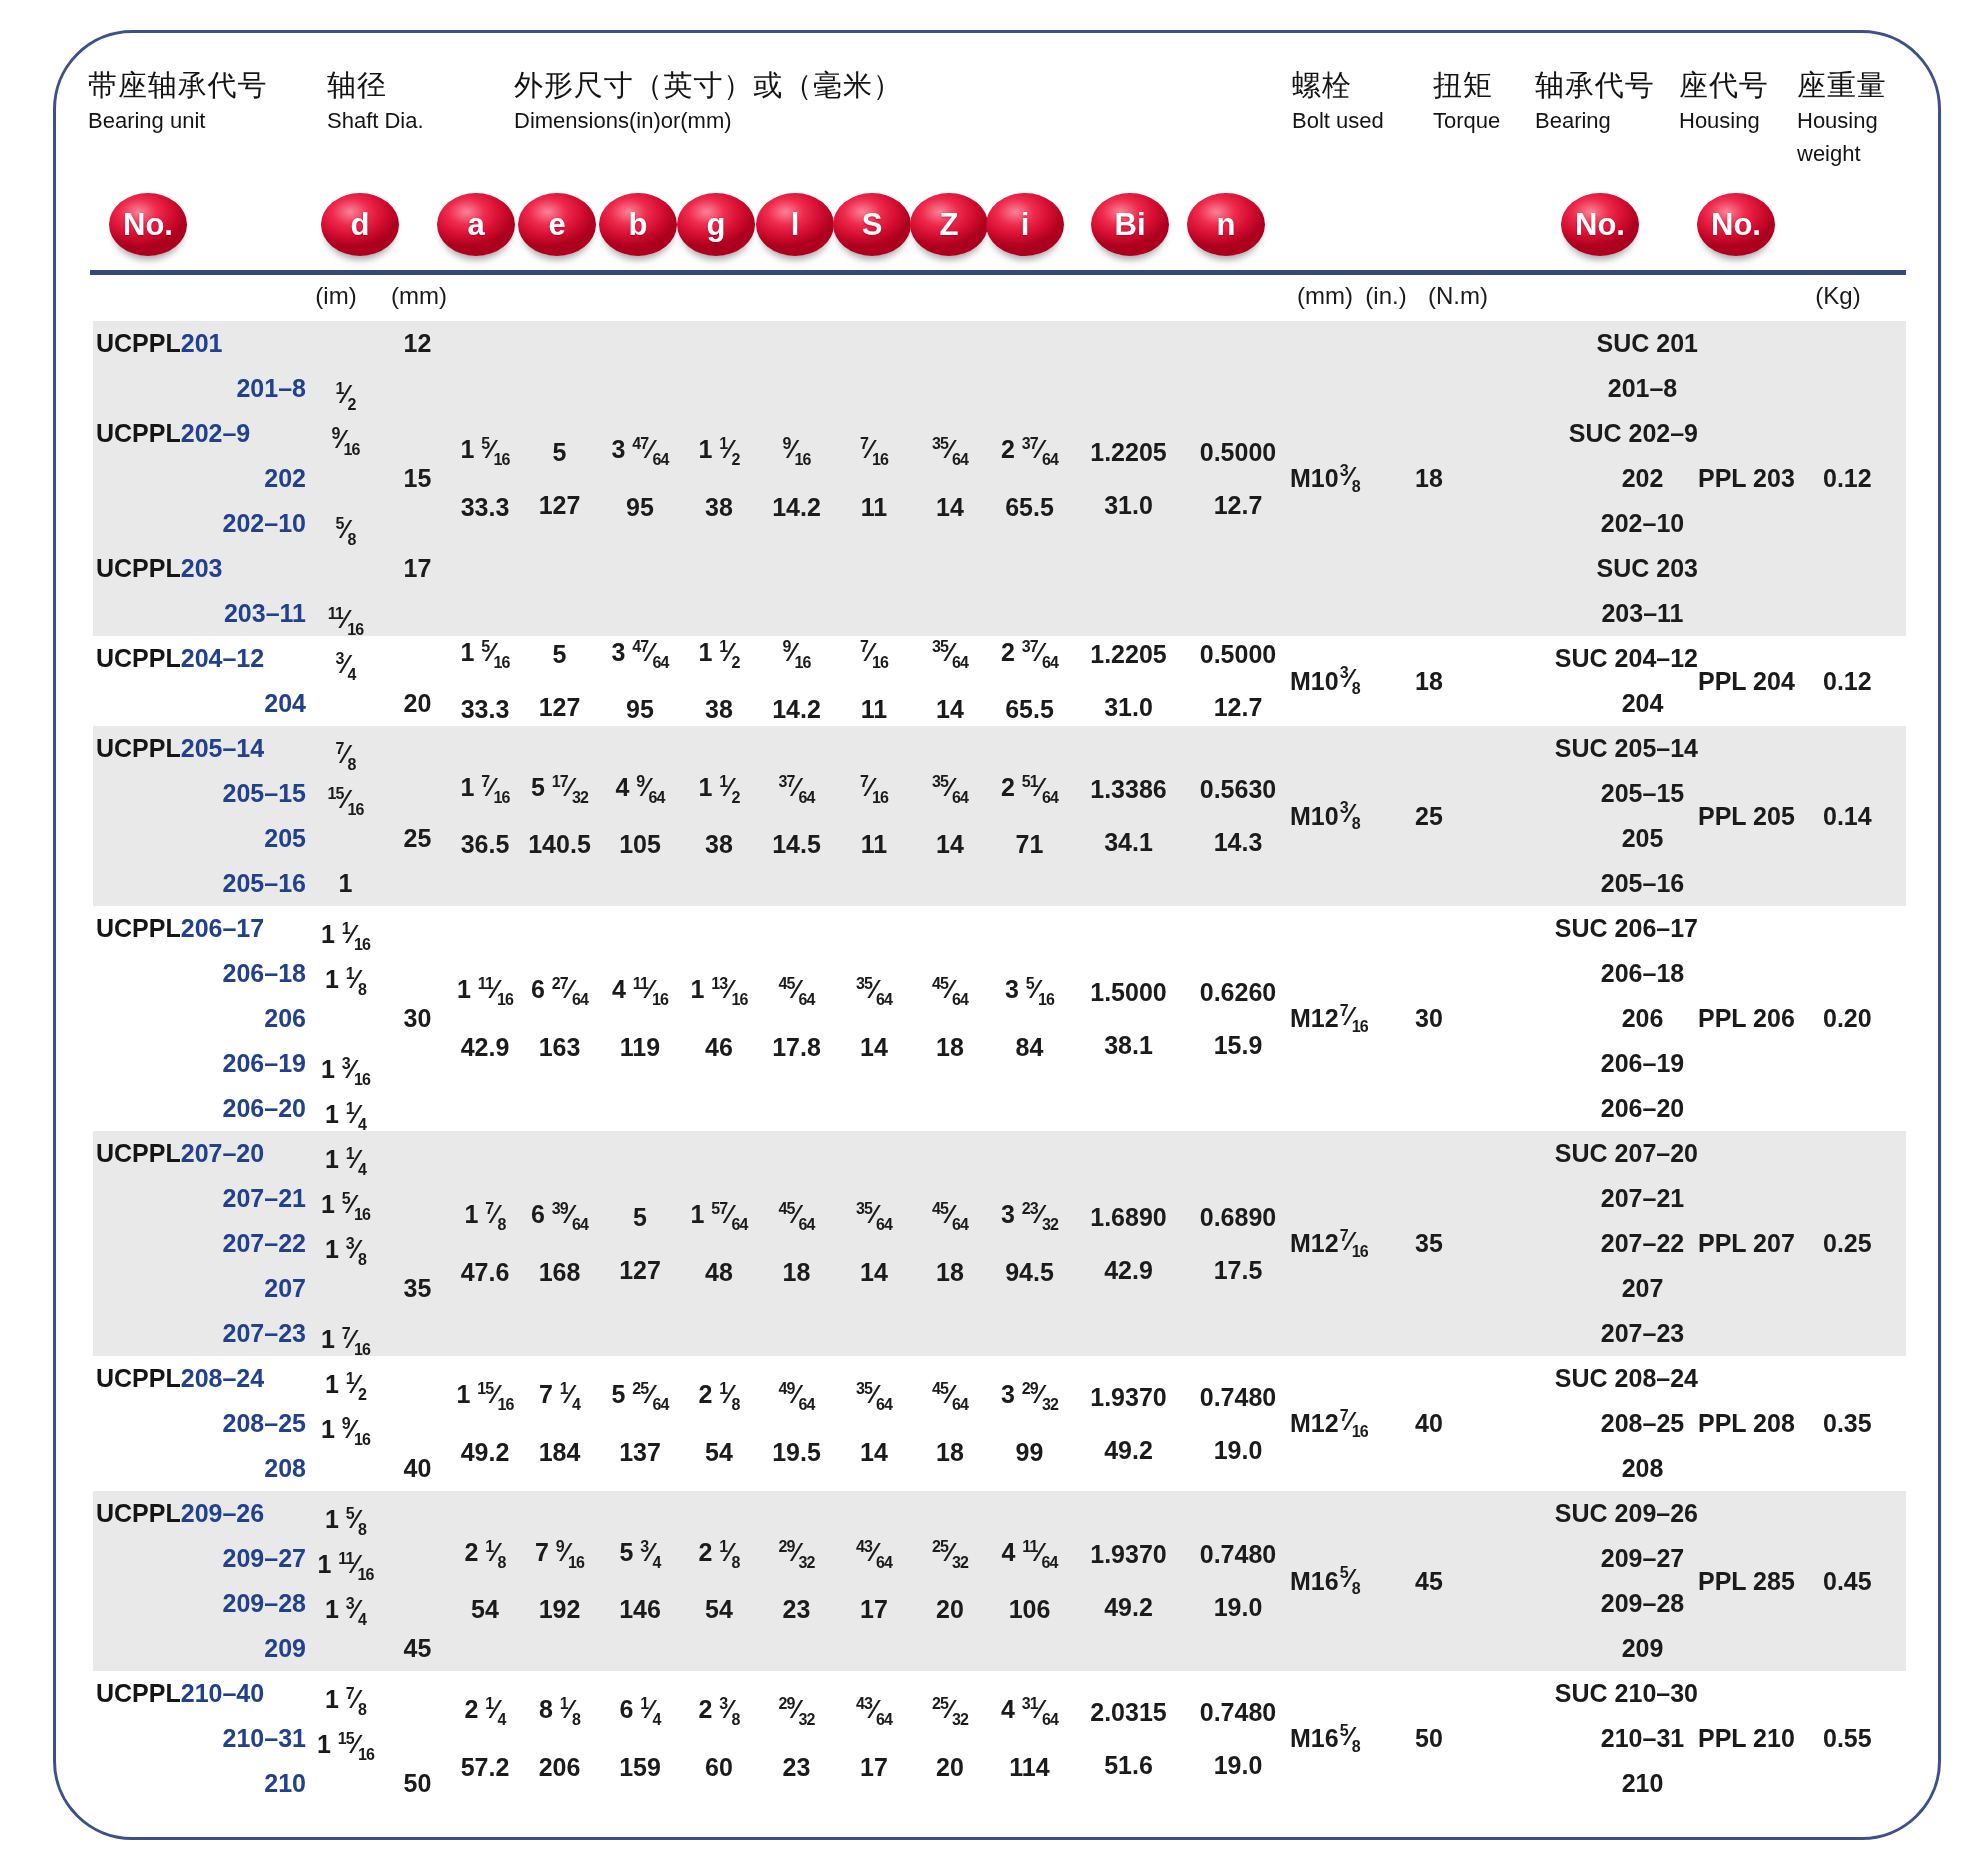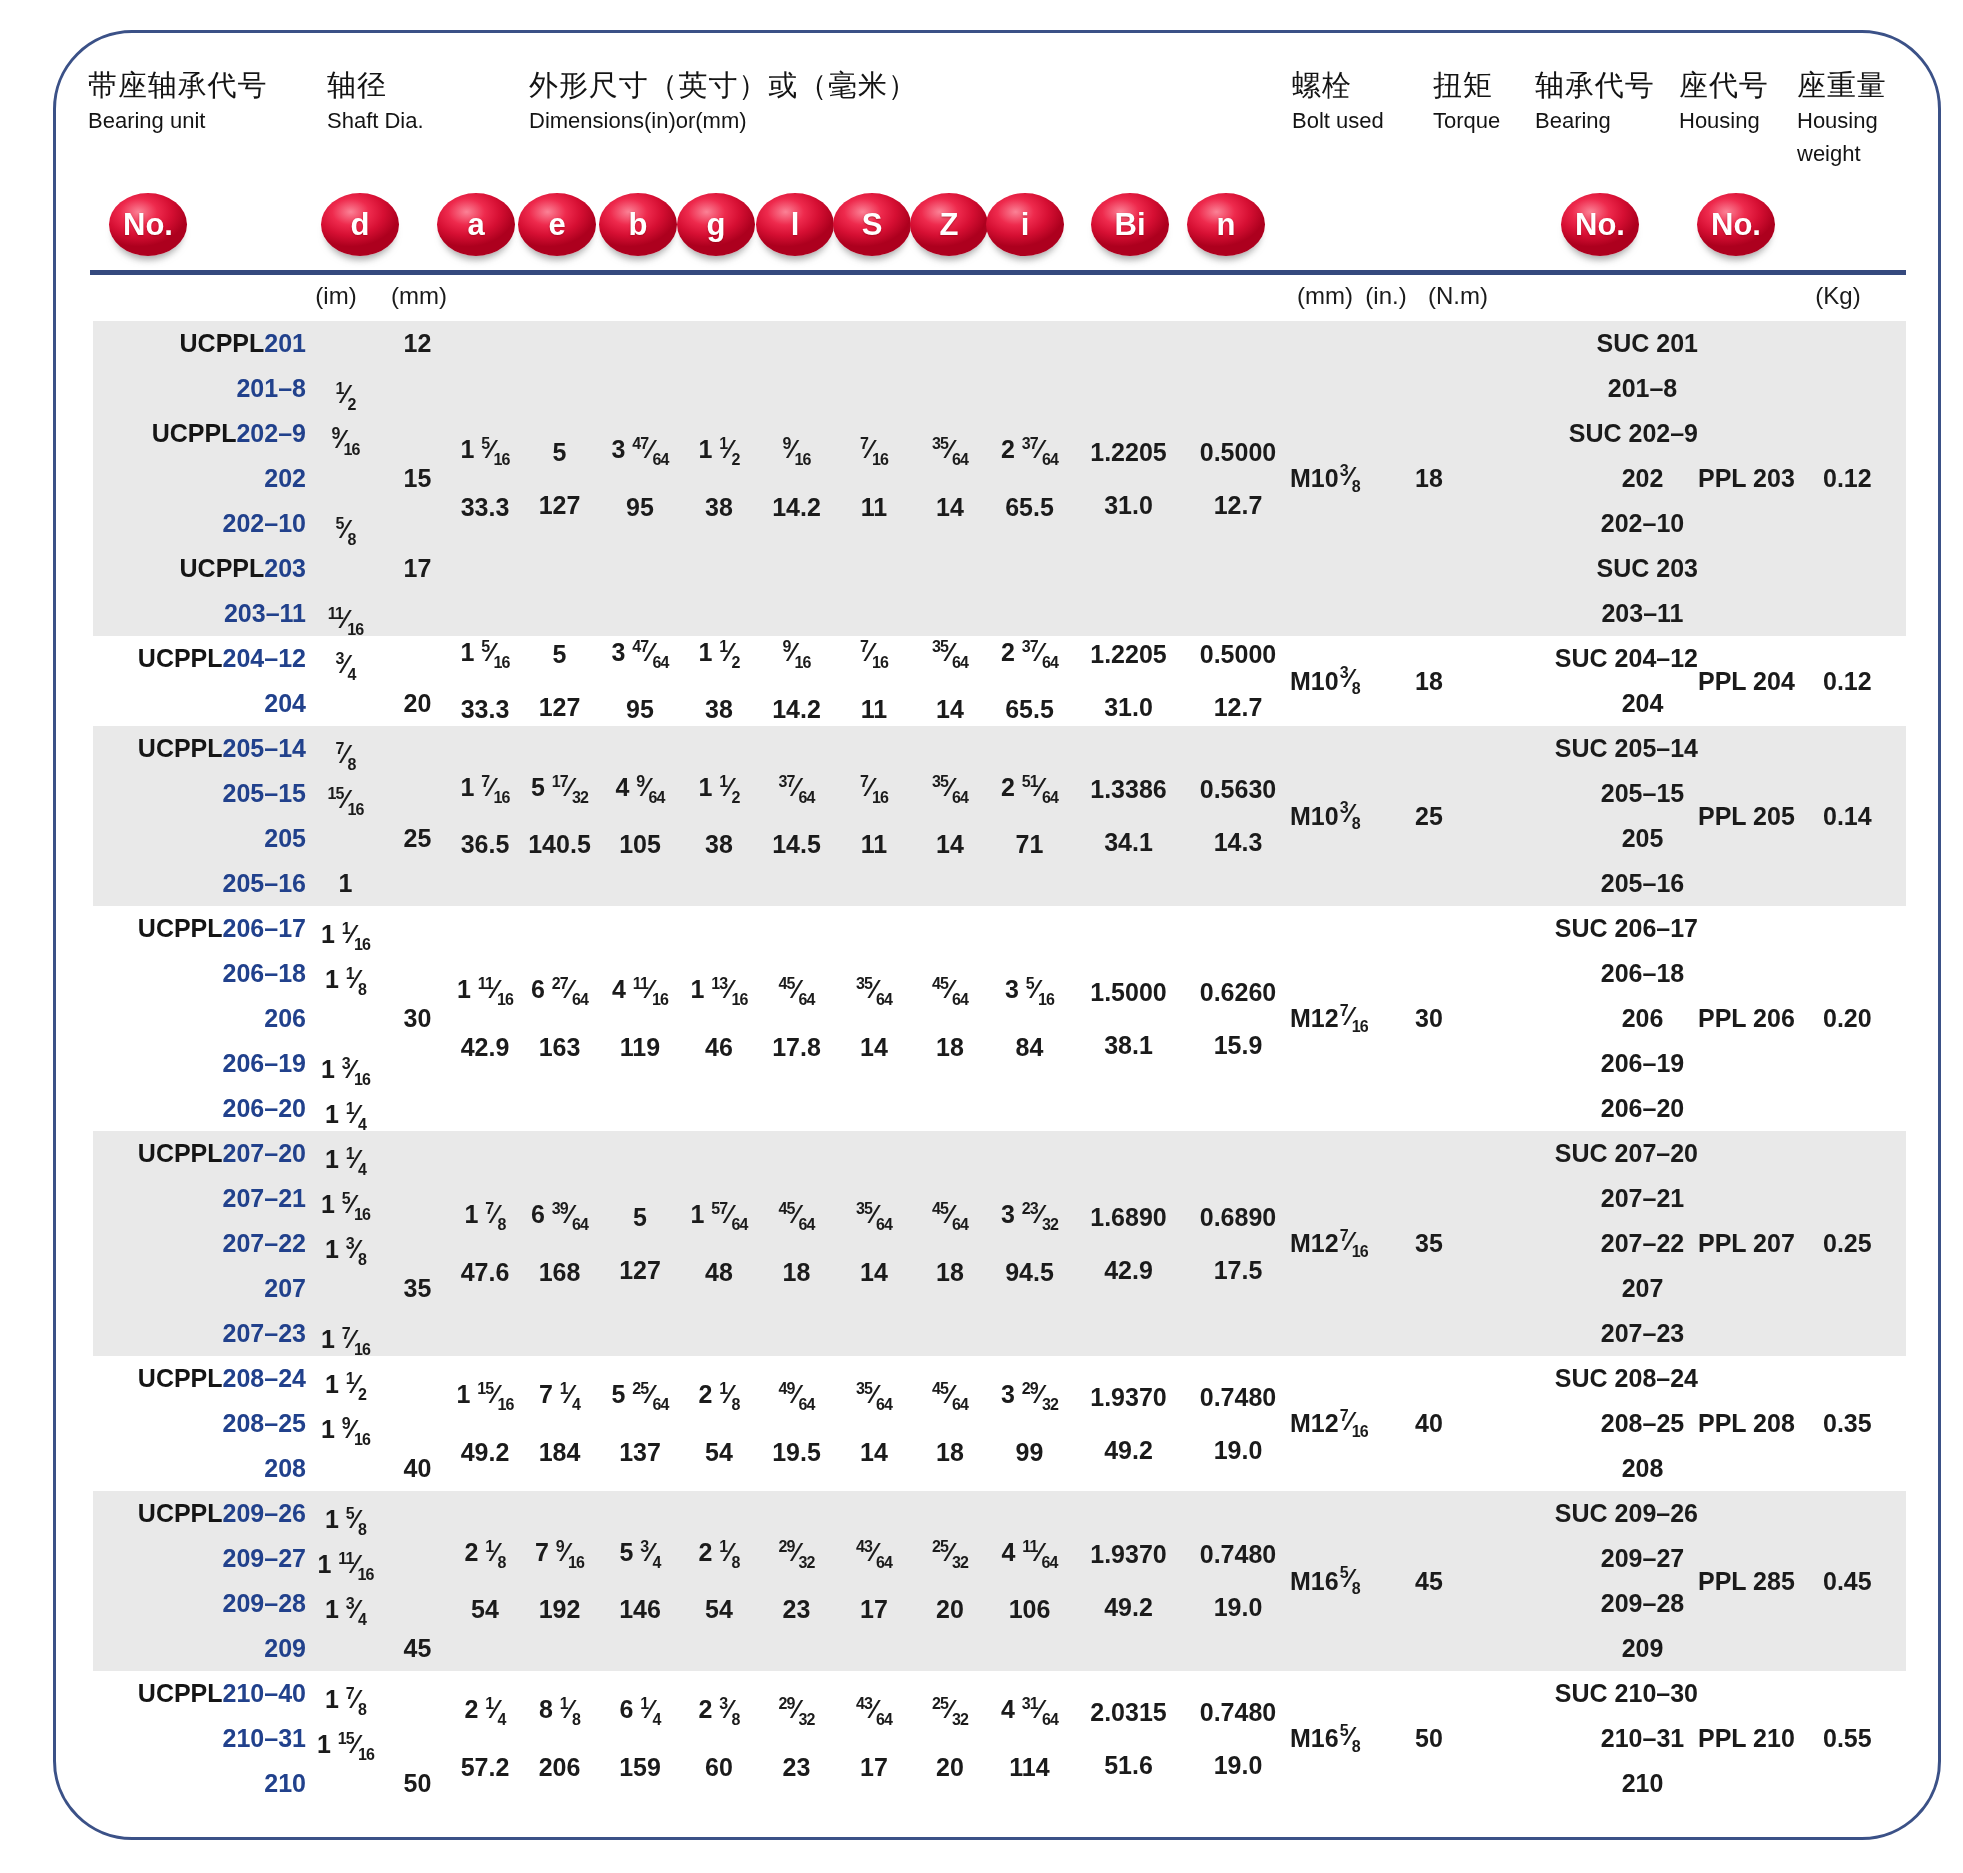--- a/index.html
+++ b/index.html
@@ -32,21 +32,21 @@
   
   .spec-table{position:absolute;left:93px;top:321px;width:1813px;}
   .group{
     display:grid;
     grid-template-columns:213px 79px 65px 70px 79px 82px 76px 79px 76px 76px 83px 115px 104px 125px 107px 176px 125px 83px;
   }
   .group.gray{background:#e9e9e9;}
   .group.white{background:#ffffff;}
   .stack{display:flex;flex-direction:column;}
   .cell-row{height:45px;line-height:45px;font-size:25px;font-weight:bold;white-space:nowrap;}
-  .name-row.main{text-align:right;padding-left:17px;}
+  .name-row.main{text-align:left;padding-left:3px;}
   .name-row.sub{text-align:right;}
   .name-row .pfx{color:#151515;}
   .name-row .num{color:#21418c;}
   .shaft-row{text-align:center;}
   .dim{
     display:flex;flex-direction:column;justify-content:center;align-items:center;
     gap:24px;font-size:25px;font-weight:bold;white-space:nowrap;
   }
   .single{
     display:flex;align-items:center;
@@ -63,21 +63,21 @@
 <div class="frame"></div>
 
 <div class="hdr" style="left:88px">
   <div class="zh">带座轴承代号</div>
   <div class="en">Bearing unit</div>
 </div>
 <div class="hdr" style="left:327px">
   <div class="zh">轴径</div>
   <div class="en">Shaft Dia.</div>
 </div>
-<div class="hdr" style="left:529px">
+<div class="hdr" style="left:514px">
   <div class="zh">外形尺寸（英寸）或（毫米）</div>
   <div class="en">Dimensions(in)or(mm)</div>
 </div>
 <div class="hdr" style="left:1292px">
   <div class="zh">螺栓</div>
   <div class="en">Bolt used</div>
 </div>
 <div class="hdr" style="left:1433px">
   <div class="zh">扭矩</div>
   <div class="en">Torque</div>

